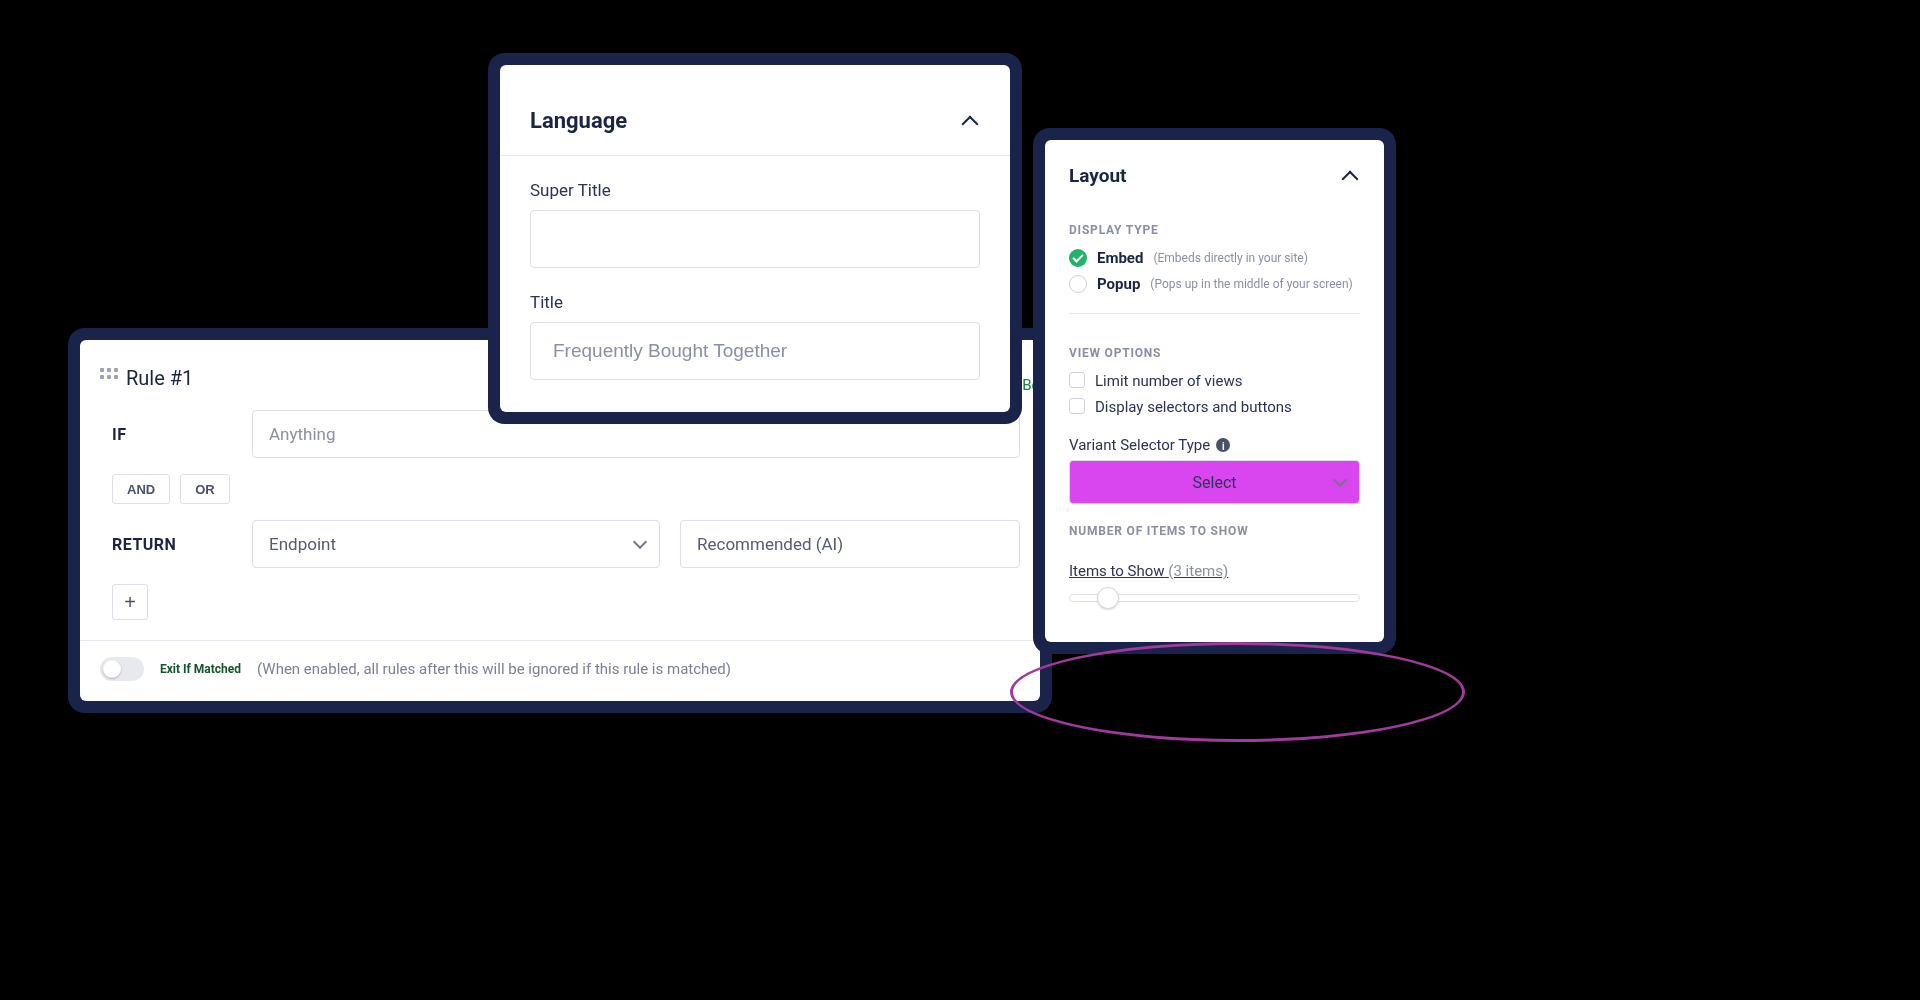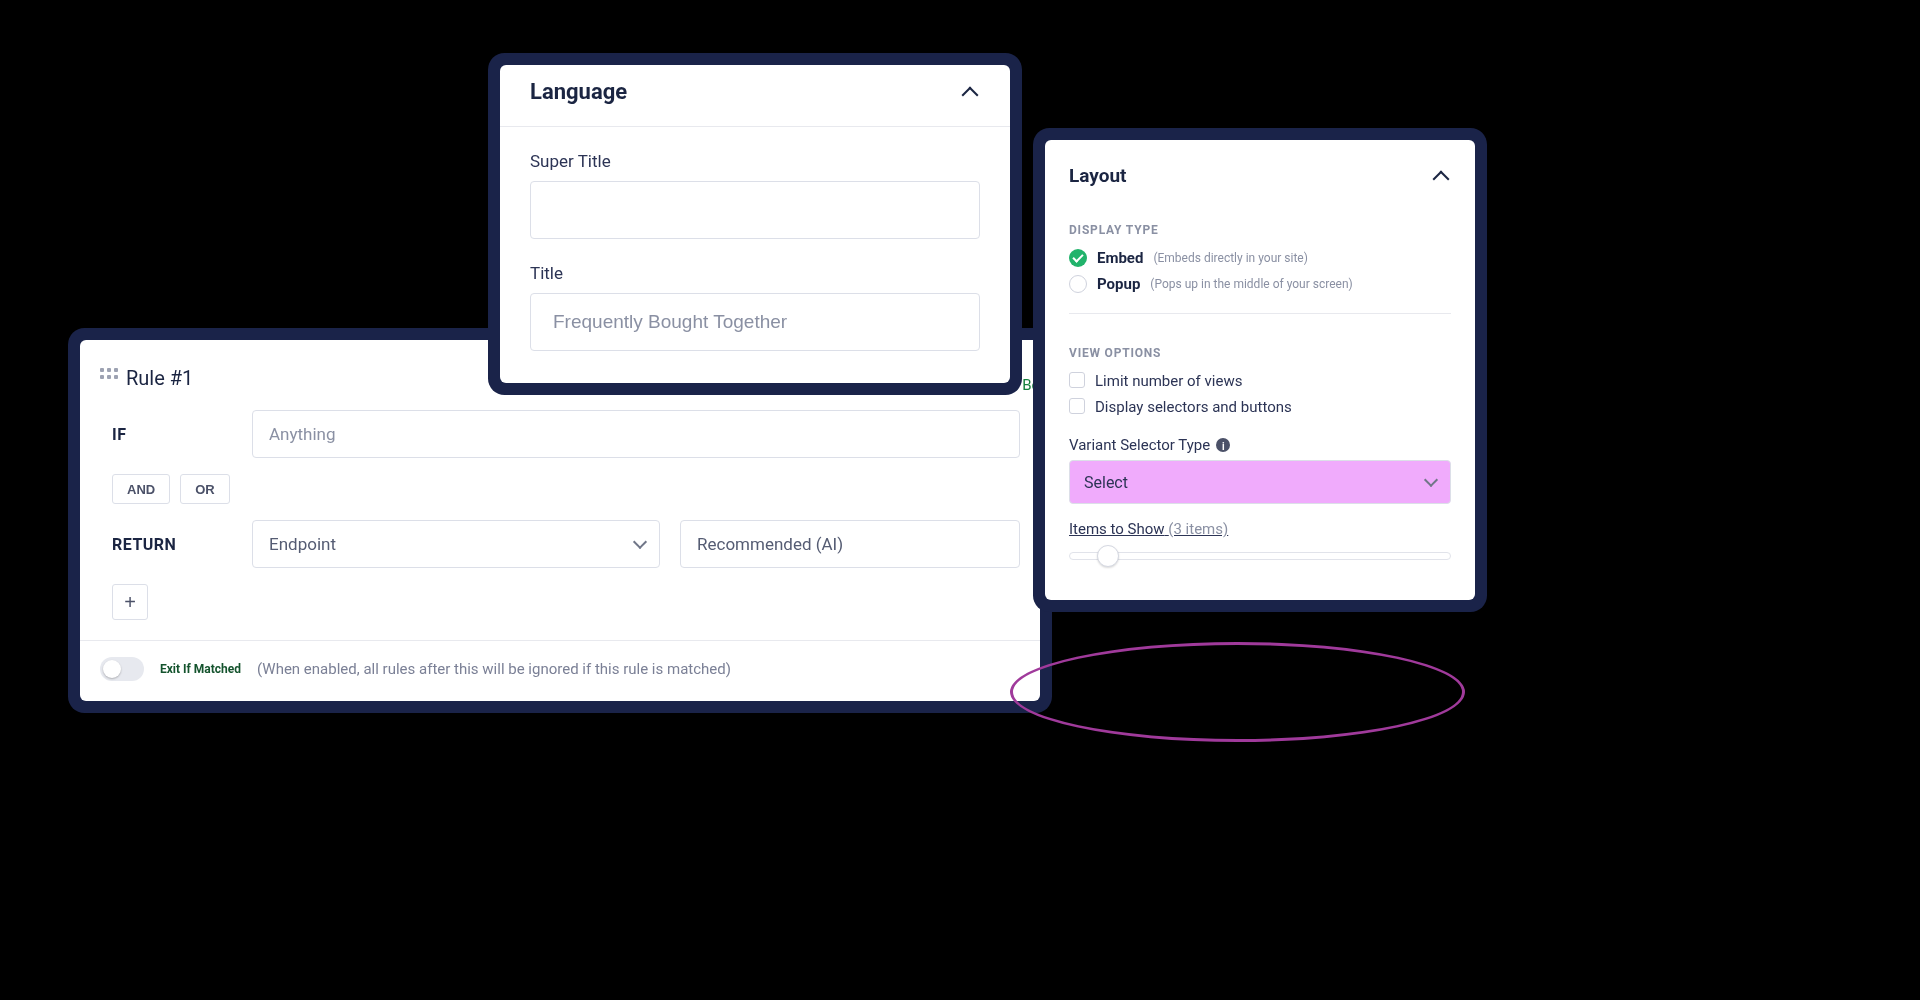--- a/index.html
+++ b/index.html
@@ -25,21 +25,21 @@
     left: 500px;
     top: 65px;
     width: 510px;
     z-index: 30;
     padding-bottom: 32px;
   }
   .lang-header {
     display: flex;
     align-items: center;
     justify-content: space-between;
-    padding: 14px 30px 22px 30px;
+    padding: 43px 30px 22px 30px;
     border-bottom: 1px solid #e8e9ee;
   }
   .lang-header h2 {
     font-size: 22px;
     font-weight: 700;
     color: #1b2542;
   }
   .chev-up {
     width: 18px; height: 18px;
     cursor: pointer;
@@ -149,21 +149,21 @@
     content:"";position:absolute;left:3px;top:3px;width:18px;height:18px;
     border-radius:50%;background:#fff;box-shadow:0 1px 2px rgba(0,0,0,.25);
   }
   .footer-strong{font-size:12px;font-weight:700;color:#14532d;}
   .footer-sub{font-size:15px;color:#7b8096;}
 
   
   .panel.layout {
     left: 1045px;
     top: 140px;
-    width: 430px;
+    width: 339px;
     z-index: 20;
     padding-bottom: 40px;
   }
   .layout-header{
     display:flex;align-items:center;justify-content:space-between;
     padding:24px 24px 20px 24px;
   }
   .layout-header h2{font-size:19px;font-weight:700;color:#1b2542;}
   .section-mini {
     font-size:12px;font-weight:700;letter-spacing:.8px;
@@ -200,21 +200,21 @@
     padding:16px 24px 6px 24px;font-size:15px;color:#2c3455;
     display:flex;align-items:center;gap:6px;
   }
   .info-dot{
     width:14px;height:14px;border-radius:50%;background:#4b5168;color:#fff;
     font-size:10px;font-weight:700;display:flex;align-items:center;justify-content:center;padding-top:2px;
   }
   .select2{
     margin:0 24px;height:44px;border:1px solid #dcdfe8;border-radius:4px;
     display:flex;align-items:center;padding:12px 14px;
-    font-size:16px;color:#2c3455;cursor:pointer;position:relative;background:#f0abfc;
+    font-size:16px;color:#2c3455;cursor:pointer;position:relative;background:#d946ef;justify-content:center;
   }
   .items-line{
     padding:16px 24px 6px 24px;font-size:15px;color:#2c3455;text-decoration:underline;
   }
   .items-line .muted{color:#8a90a3;}
   .slider{
     margin:8px 24px 0 24px;
     height:8px;border:1px solid #e1e3ea;border-radius:6px;background:#fff;
     position:relative;
   }
@@ -337,20 +337,21 @@
 
   <div class="field-inline">
     <span>Variant Selector Type</span>
     <span class="info-dot">i</span>
   </div>
   <div class="select2">
     <span>Select</span>
     <span class="chev-down"></span>
   </div>
 
+  <div class="section-mini" style="padding-top:20px">NUMBER OF ITEMS TO SHOW</div>
   <div class="items-line">
     <span>Items to Show</span>
     <span class="muted">(3 items)</span>
   </div>
   <div class="slider">
     <div class="slider-thumb"></div>
   </div>
 </div>
 
 <div class="annot-oval"></div>

